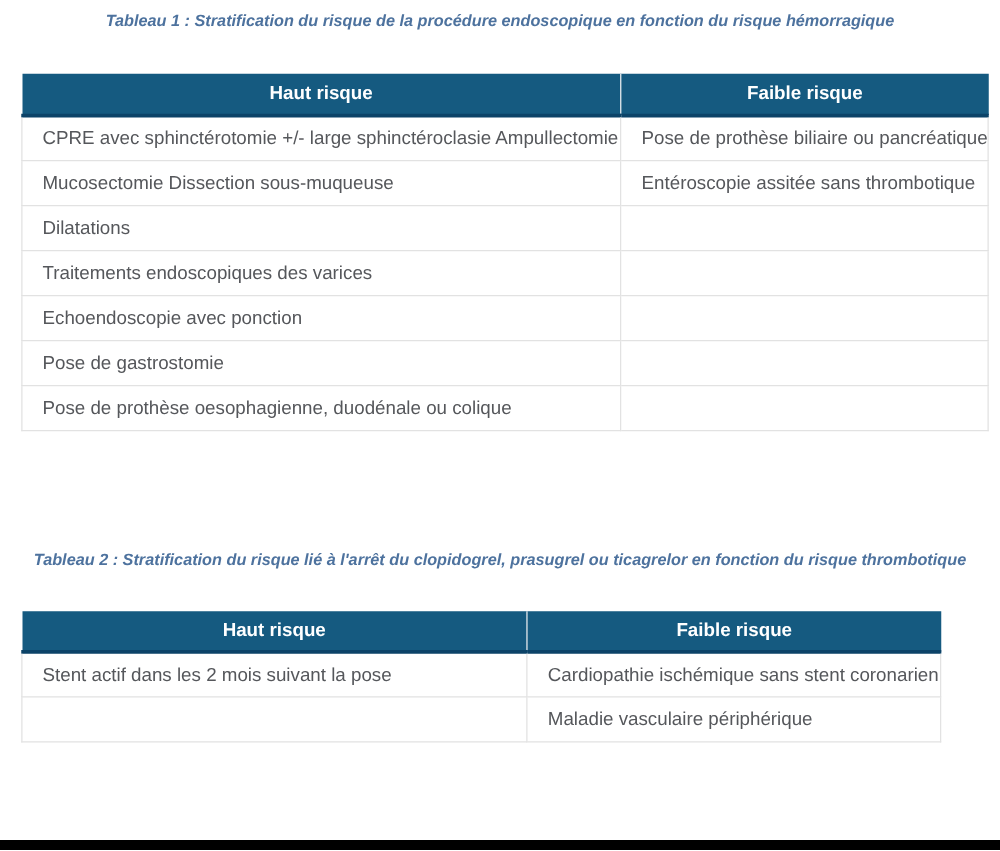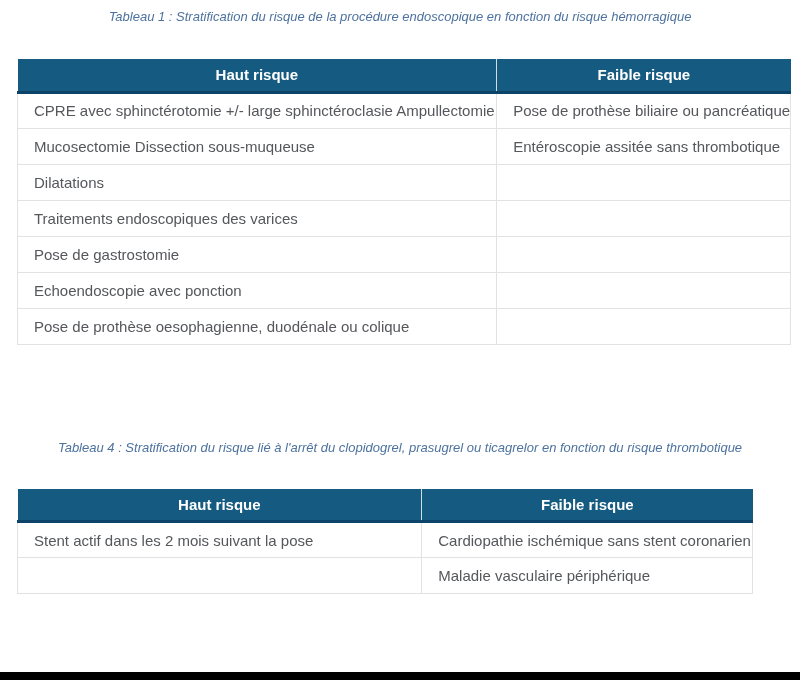--- a/index.html
+++ b/index.html
@@ -10,21 +10,21 @@
     overflow: hidden;
     font-family: "Liberation Sans", sans-serif;
   }
   .caption {
     width: 100%;
     text-align: center;
     font-style: italic;
     font-size: 13px;
     line-height: 16px;
     color: #4d729e;
-    font-weight: normal;
+    font-weight: bold;
   }
   .caption.c1 { padding-top: 9px; }
   .caption.c2 { margin-top: 95px; }
   table.risk-table {
     border-collapse: collapse;
     margin-left: 17px;
     table-layout: fixed;
     background: #ffffff;
     padding-left: 14px;
   }
@@ -88,35 +88,35 @@
         </tr>
         <tr>
           <td>Dilatations</td>
           <td></td>
         </tr>
         <tr>
           <td>Traitements endoscopiques des varices</td>
           <td></td>
         </tr>
         <tr>
-          <td>Pose de gastrostomie</td>
+          <td>Echoendoscopie avec ponction</td>
           <td></td>
         </tr>
         <tr>
-          <td>Echoendoscopie avec ponction</td>
+          <td>Pose de gastrostomie</td>
           <td></td>
         </tr>
         <tr>
           <td>Pose de prothèse oesophagienne, duodénale ou colique</td>
           <td></td>
         </tr>
       </tbody>
     </table>
 
-  <div class="caption c2">Tableau 4 : Stratification du risque lié à l'arrêt du clopidogrel, prasugrel ou ticagrelor en fonction du risque thrombotique</div>
+  <div class="caption c2">Tableau 2 : Stratification du risque lié à l'arrêt du clopidogrel, prasugrel ou ticagrelor en fonction du risque thrombotique</div>
 
   <table class="risk-table t2">
       <thead>
         <tr>
           <th>Haut risque</th>
           <th>Faible risque</th>
         </tr>
       </thead>
       <tbody>
         <tr>

